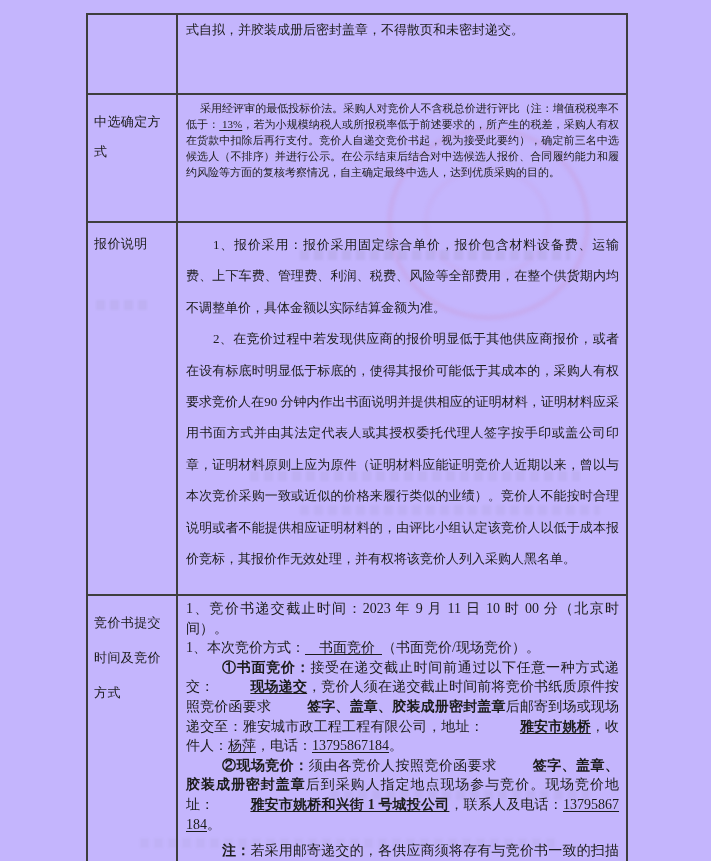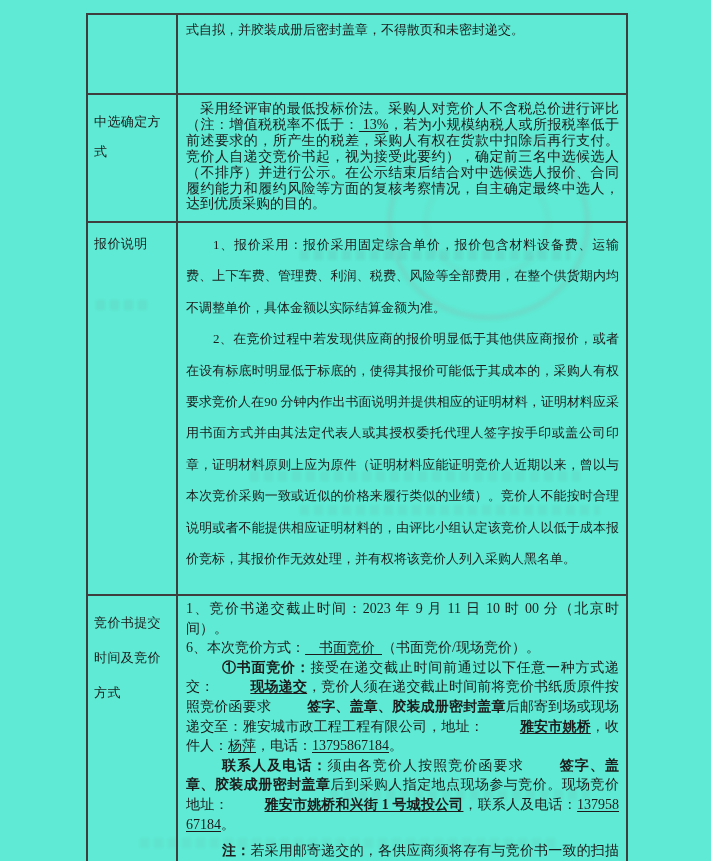--- a/index.html
+++ b/index.html
@@ -3,21 +3,21 @@
 <meta charset="utf-8">
 <style>
   html,body{margin:0;padding:0;}
   body{
     background:#e8e8e8;
     font-family:"Liberation Serif","DejaVu Serif",serif;
   }
   .sheet{
     position:relative;
     width:711px;height:861px;
-    background:#5eead4;
+    background:#c4b5fd;
     overflow:hidden;
   }
   
   .stamp{
     position:absolute;left:388px;top:128px;width:195px;height:185px;
     border:3px solid rgba(216,90,110,.16);
     border-radius:50%;
     filter:blur(2px);
     pointer-events:none;
   }
@@ -77,21 +77,21 @@
   .ind1{text-indent:14px;display:block;}
   .ind2{text-indent:27px;display:block;}
 
   
   .row-continuation td{height:64px;}
   .row-continuation .content-cell{padding-top:5px !important;}
   .row-continuation .content-cell p{line-height:19px;}
 
   .row-selection-method td{height:110px;}
   .row-selection-method .content-cell{padding-top:6px !important;}
-  .row-selection-method .content-cell p{font-size:14px;line-height:15.9px;}
+  .row-selection-method .content-cell p{font-size:11px;line-height:15.9px;}
   .row-selection-method .label-cell{padding-top:12px !important;}
 
   .row-quotation-notes td{height:355px;}
   .row-quotation-notes .content-cell{padding-top:6px !important;margin-top:16px;}
   .row-quotation-notes .content-cell p{line-height:31.4px;}
   .row-quotation-notes .label-cell{padding-top:12px !important;line-height:18px;margin-top:44px;}
 
   .row-submission td{height:239px;}
   .row-submission .content-cell{padding-top:3px !important;}
   .row-submission .content-cell p{font-size:14px;line-height:19.6px;}
@@ -134,23 +134,23 @@
           <td class="label-cell">报价说明</td>
           <td class="content-cell">
             <p class="ind2"><span>1、报价采用：报价采用固定综合单价，报价包含材料设备费、运输费、上下车费、管理费、利润、税费、风险等全部费用，在整个供货期内均不调整单价，具体金额以实际结算金额为准。</span></p>
             <p class="ind2"><span>2、在竞价过程中若发现供应商的报价明显低于其他供应商报价，或者在设有标底时明显低于标底的，使得其报价可能低于其成本的，采购人有权要求竞价人在90 分钟内作出书面说明并提供相应的证明材料，证明材料应采用书面方式并由其法定代表人或其授权委托代理人签字按手印或盖公司印章，证明材料原则上应为原件（证明材料应能证明竞价人近期以来，曾以与本次竞价采购一致或近似的价格来履行类似的业绩）。竞价人不能按时合理说明或者不能提供相应证明材料的，由评比小组认定该竞价人以低于成本报价竞标，其报价作无效处理，并有权将该竞价人列入采购人黑名单。</span></p>
           </td>
         </tr>
         <tr class="row-submission">
           <td class="label-cell">竞价书提交时间及竞价方式</td>
           <td class="content-cell">
             <p><span>1、竞价书递交截止时间：2023 年 9 月 11 日 10 时 00 分（北京时间）。</span></p>
-            <p><span>6、本次竞价方式：</span><span class="u">　书面竞价 </span><span>（书面竞价/现场竞价）。</span></p>
+            <p><span>1、本次竞价方式：</span><span class="u">　书面竞价 </span><span>（书面竞价/现场竞价）。</span></p>
             <p><span class="b">①书面竞价：</span><span>接受在递交截止时间前通过以下任意一种方式递交：</span><span class="b u">现场递交</span><span>，竞价人须在递交截止时间前将竞价书纸质原件按照竞价函要求</span><span class="b">签字、盖章、胶装成册密封盖章</span><span>后邮寄到场或现场递交至：雅安城市政工程工程有限公司，地址：</span><span class="b u">雅安市姚桥</span><span>，收件人：</span><span class="u">杨萍</span><span>，电话：</span><span class="u">13795867184</span><span>。</span></p>
-            <p><span class="b">联系人及电话：</span><span>须由各竞价人按照竞价函要求</span><span class="b">签字、盖章、胶装成册密封盖章</span><span>后到采购人指定地点现场参与竞价。现场竞价地址：</span><span class="b u">雅安市姚桥和兴街 1 号城投公司</span><span>，联系人及电话：</span><span class="u">13795867184</span><span>。</span></p>
+            <p><span class="b">②现场竞价：</span><span>须由各竞价人按照竞价函要求</span><span class="b">签字、盖章、胶装成册密封盖章</span><span>后到采购人指定地点现场参与竞价。现场竞价地址：</span><span class="b u">雅安市姚桥和兴街 1 号城投公司</span><span>，联系人及电话：</span><span class="u">13795867184</span><span>。</span></p>
             <p class="note"><span class="b">注：</span><span>若采用邮寄递交的，各供应商须将存有与竞价书一致的扫描件 T 盘与竞价书一并封装后进行递交:若为现场递交的，竞书扫描件可母可不以与竞价书一并封装，由采购人现场拷贝后予以归还。</span></p>
           </td>
         </tr>
         <tr class="row-payment">
           <td class="label-cell">付款方式</td>
           <td class="content-cell">
             <p><span>双方在签订合同前共同协商确认。</span></p>
           </td>
         </tr>
       </tbody>

